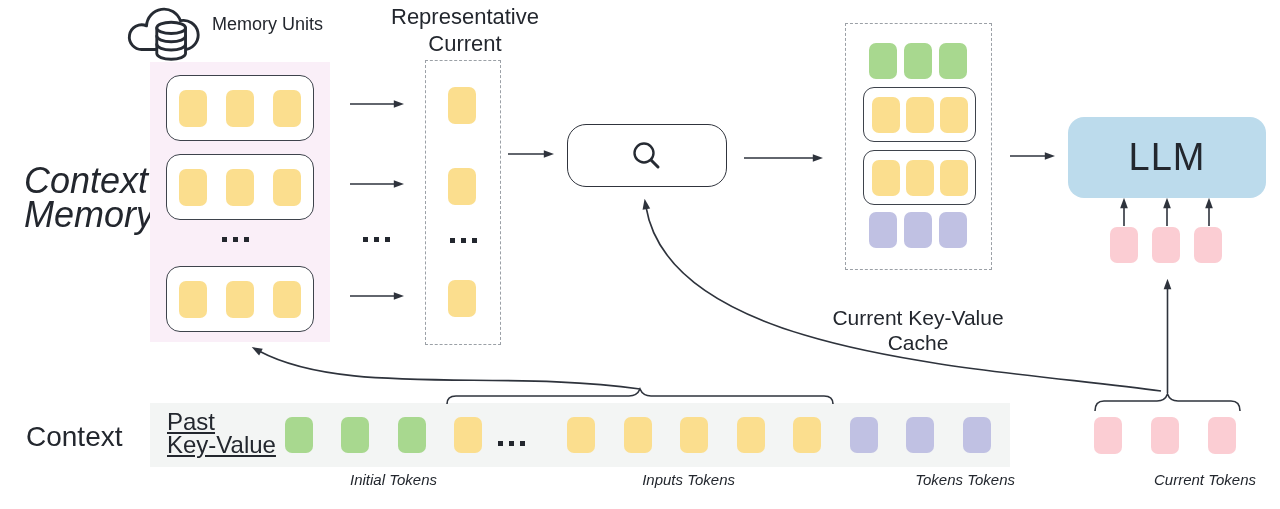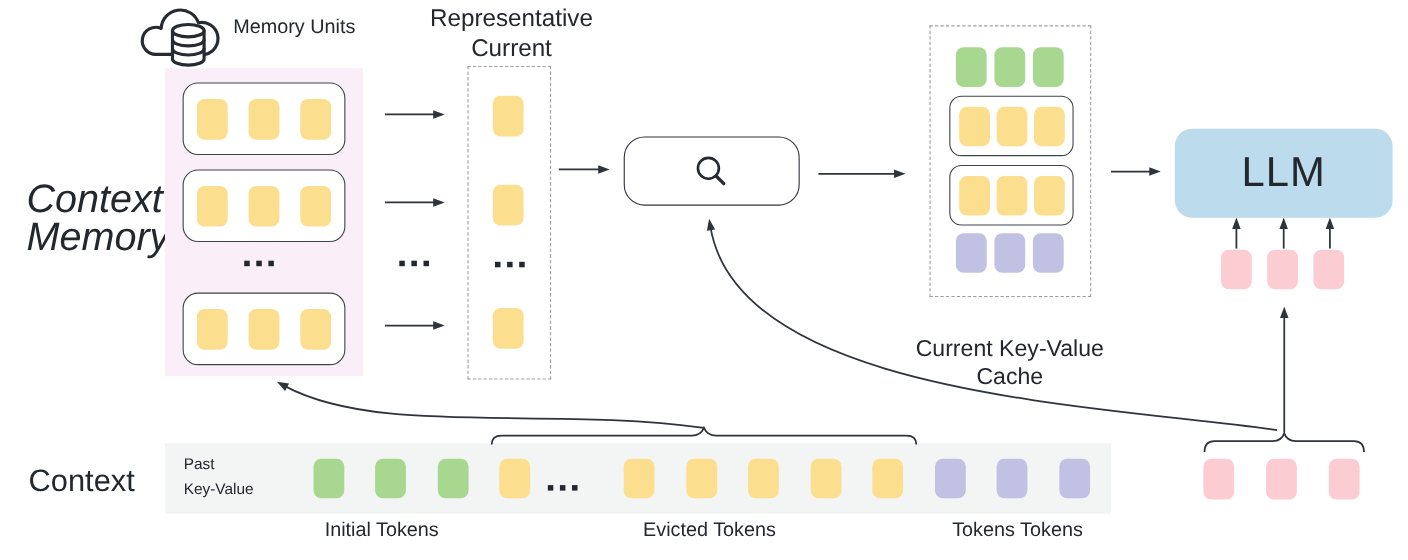--- a/index.html
+++ b/index.html
@@ -7,22 +7,22 @@
     position:relative;width:1280px;height:509px;background:#ffffff;overflow:hidden;
     font-family:"Liberation Sans","DejaVu Sans",sans-serif;color:var(--text-color,#23272E);
   }
   .abs{position:absolute;}
   .lbl{position:absolute;white-space:pre-line;}
   .ctx-lbl{left:24px;top:164px;font-size:36px;line-height:34px;font-style:italic;}
   .inputs-lbl{left:26px;top:421px;font-size:28px;}
   .mu-lbl{left:212px;top:14px;font-size:18px;}
   .rep-title{left:385px;top:3px;width:160px;text-align:center;font-size:22px;line-height:27px;}
   .cache-lbl{left:829px;top:275px;width:178px;text-align:center;font-size:21px;line-height:25px;margin-top:30px;}
-  .pastkv-lbl{left:167px;top:410px;font-size:14px;line-height:23px;}
-  .bot-lbl{position:absolute;top:471px;width:180px;text-align:center;font-size:18px;}
+  .pastkv-lbl{left:167px;top:410px;font-size:24px;line-height:23px;text-decoration:underline;}
+  .bot-lbl{position:absolute;top:471px;width:180px;text-align:right;font-size:15px;font-style:italic;}
 
   .panel{position:absolute;left:150px;top:62px;width:180px;height:280px;background:var(--memory-panel-bg,#FAEFF8);}
   .unit{position:absolute;left:16px;width:146px;height:64px;background:#fff;
         border:1.4px solid var(--unit-border,#3E434C);border-radius:14px;
         display:flex;align-items:center;justify-content:center;gap:19px;}
   .tok{width:28px;height:37px;border-radius:7px;flex:0 0 auto;}
   .tok.sm{height:36px;}
   .yellow{background:var(--yellow-token,#FBDE8E);}
   .green{background:var(--green-token,#A9D98B);}
   .purple{background:var(--purple-token,#C0C1E3);}
@@ -197,16 +197,17 @@
   <span class="tok sm yellow abs" style="left:793px;top:417px;"></span>
   <span class="tok sm purple abs" style="left:850px;top:417px;"></span>
   <span class="tok sm purple abs" style="left:906px;top:417px;"></span>
   <span class="tok sm purple abs" style="left:963px;top:417px;"></span>
 
   <span class="tok pink abs" style="left:1094px;top:417px;"></span>
   <span class="tok pink abs" style="left:1151px;top:417px;"></span>
   <span class="tok pink abs" style="left:1208px;top:417px;"></span>
 
   <div class="bot-lbl" style="left:257px;">Initial Tokens</div>
-  <div class="bot-lbl" style="left:555px;">Evicted Tokens</div>
+  <div class="bot-lbl" style="left:555px;">Inputs Tokens</div>
   <div class="bot-lbl" style="left:835px;">Tokens Tokens</div>
+  <div class="bot-lbl" style="left:1076px;">Current Tokens</div>
 
 </div>
 
 </body></html>

